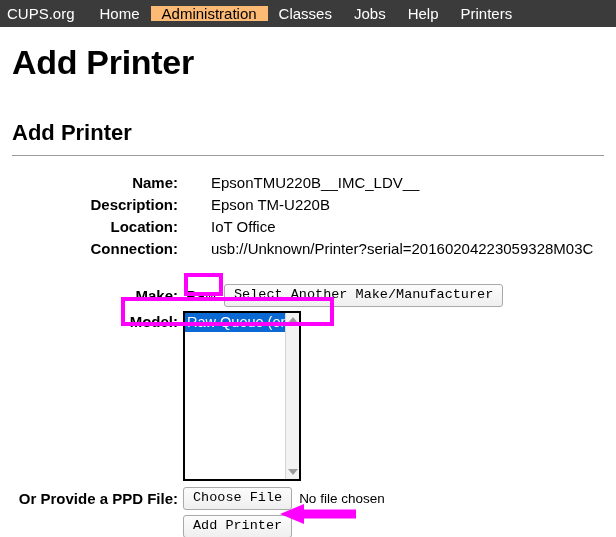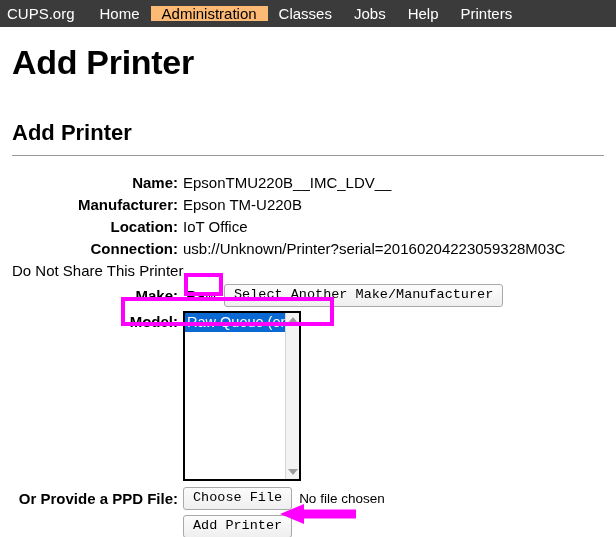--- a/index.html
+++ b/index.html
@@ -80,20 +80,21 @@
     font-weight: bold;
     flex: 0 0 171px;
     padding-right: 5px;
     box-sizing: border-box;
     line-height: 21px;
     white-space: nowrap;
   }
   .row-value {
     line-height: 21px;
     white-space: nowrap;
+    margin-left: 28px;
   }
 
   .row-make { margin-top: 3px; align-items: center; }
   .row-model { margin-top: 4px; align-items: flex-start; }
   .row-ppd { margin-top: 6px; align-items: center; }
   .row-submit { margin-top: 5px; align-items: center; }
 
   
   .btn {
     font-family: Liberation Mono, monospace;
@@ -222,36 +223,35 @@
   <hr id="divider">
 
   <div id="form-area">
 
     <div class="form-row">
       <div class="row-label">Name:</div>
       <div class="row-value">EpsonTMU220B__IMC_LDV__</div>
     </div>
 
     <div class="form-row">
-      <div class="row-label">Manufacturer:</div>
+      <div class="row-label">Description:</div>
       <div class="row-value">Epson TM-U220B</div>
     </div>
 
     <div class="form-row">
       <div class="row-label">Location:</div>
       <div class="row-value">IoT Office</div>
     </div>
 
     <div class="form-row">
       <div class="row-label">Connection:</div>
       <div class="row-value">usb://Unknown/Printer?serial=20160204223059328M03C</div>
     </div>
 
     <div class="form-row">
-      <div class="row-value">Do Not Share This Printer</div>
     </div>
 
     <div class="form-row row-make">
       <div class="row-label">Make:</div>
       <div class="make-text">Raw</div>
       <button class="btn make-btn" type="button">Select Another Make/Manufacturer</button>
     </div>
 
     <div class="form-row row-model">
       <div class="row-label">Model:</div>

